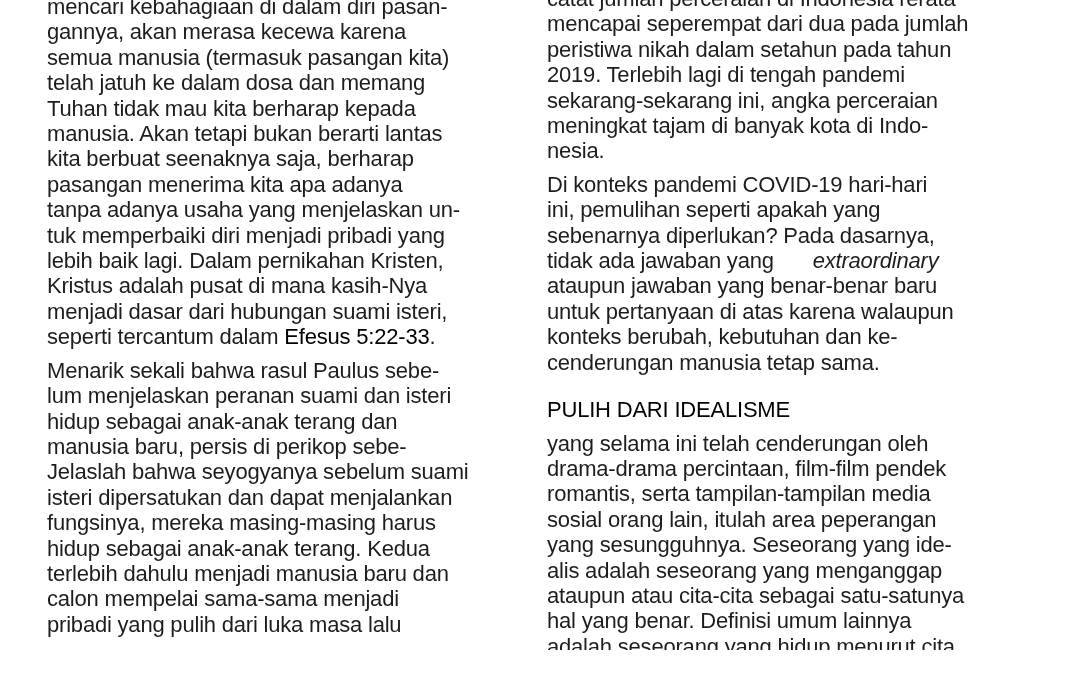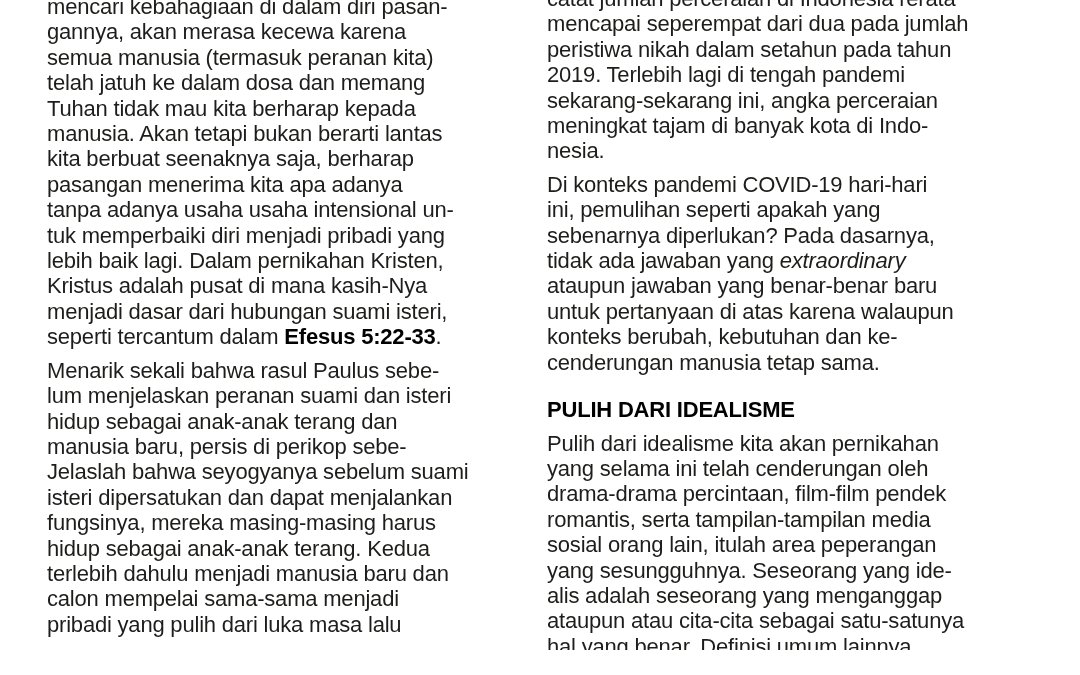--- a/index.html
+++ b/index.html
@@ -24,38 +24,38 @@
   }
   .col-left  { left: 47px;  top: -6px;  width: 492px; }
   .col-right { left: 547px; top: -14px; width: 496px; }
   .block { margin: 0 0 8px 0; }
   .block.h {
     margin: 22px 0 8px 0;
     font-weight: 700;
     color: #000000;
   }
   .line { white-space: nowrap; }
-  .run-bold   { font-weight: 700; color: #000000; }
-  .run-italic { font-style: italic; }
+  .run-bold   { font-weight: 400; color: #000000; }
+  .run-italic { font-style: italic; margin-left: 33px; }
 </style>
 </head>
 <body>
 
 <div class="page">
   <div class="col col-left">
       <div class="block p">
         <div class="line"><span>mencari kebahagiaan di dalam diri pasan-</span></div>
         <div class="line"><span>gannya, akan merasa kecewa karena</span></div>
-        <div class="line"><span>semua manusia (termasuk peranan kita)</span></div>
+        <div class="line"><span>semua manusia (termasuk pasangan kita)</span></div>
         <div class="line"><span>telah jatuh ke dalam dosa dan memang</span></div>
         <div class="line"><span>Tuhan tidak mau kita berharap kepada</span></div>
         <div class="line"><span>manusia. Akan tetapi bukan berarti lantas</span></div>
         <div class="line"><span>kita berbuat seenaknya saja, berharap</span></div>
         <div class="line"><span>pasangan menerima kita apa adanya</span></div>
-        <div class="line"><span>tanpa adanya usaha usaha intensional un-</span></div>
+        <div class="line"><span>tanpa adanya usaha yang menjelaskan un-</span></div>
         <div class="line"><span>tuk memperbaiki diri menjadi pribadi yang</span></div>
         <div class="line"><span>lebih baik lagi. Dalam pernikahan Kristen,</span></div>
         <div class="line"><span>Kristus adalah pusat di mana kasih-Nya</span></div>
         <div class="line"><span>menjadi dasar dari hubungan suami isteri,</span></div>
         <div class="line"><span>seperti tercantum dalam </span><span class="run-bold">Efesus 5:22-33</span><span>.</span></div>
       </div>
       <div class="block p">
         <div class="line"><span>Menarik sekali bahwa rasul Paulus sebe-</span></div>
         <div class="line"><span>lum menjelaskan peranan suami dan isteri</span></div>
         <div class="line"><span>hidup sebagai anak-anak terang dan</span></div>
@@ -86,21 +86,20 @@
         <div class="line"><span>tidak ada jawaban yang </span><span class="run-italic">extraordinary</span></div>
         <div class="line"><span>ataupun jawaban yang benar-benar baru</span></div>
         <div class="line"><span>untuk pertanyaan di atas karena walaupun</span></div>
         <div class="line"><span>konteks berubah, kebutuhan dan ke-</span></div>
         <div class="line"><span>cenderungan manusia tetap sama.</span></div>
       </div>
       <div class="block h">
         <div class="line"><span class="run-bold">PULIH DARI IDEALISME</span></div>
       </div>
       <div class="block p">
-        <div class="line"><span>Pulih dari idealisme kita akan pernikahan</span></div>
         <div class="line"><span>yang selama ini telah cenderungan oleh</span></div>
         <div class="line"><span>drama-drama percintaan, film-film pendek</span></div>
         <div class="line"><span>romantis, serta tampilan-tampilan media</span></div>
         <div class="line"><span>sosial orang lain, itulah area peperangan</span></div>
         <div class="line"><span>yang sesungguhnya. Seseorang yang ide-</span></div>
         <div class="line"><span>alis adalah seseorang yang menganggap</span></div>
         <div class="line"><span>ataupun atau cita-cita sebagai satu-satunya</span></div>
         <div class="line"><span>hal yang benar. Definisi umum lainnya</span></div>
         <div class="line"><span>adalah seseorang yang hidup menurut cita</span></div>
       </div>

